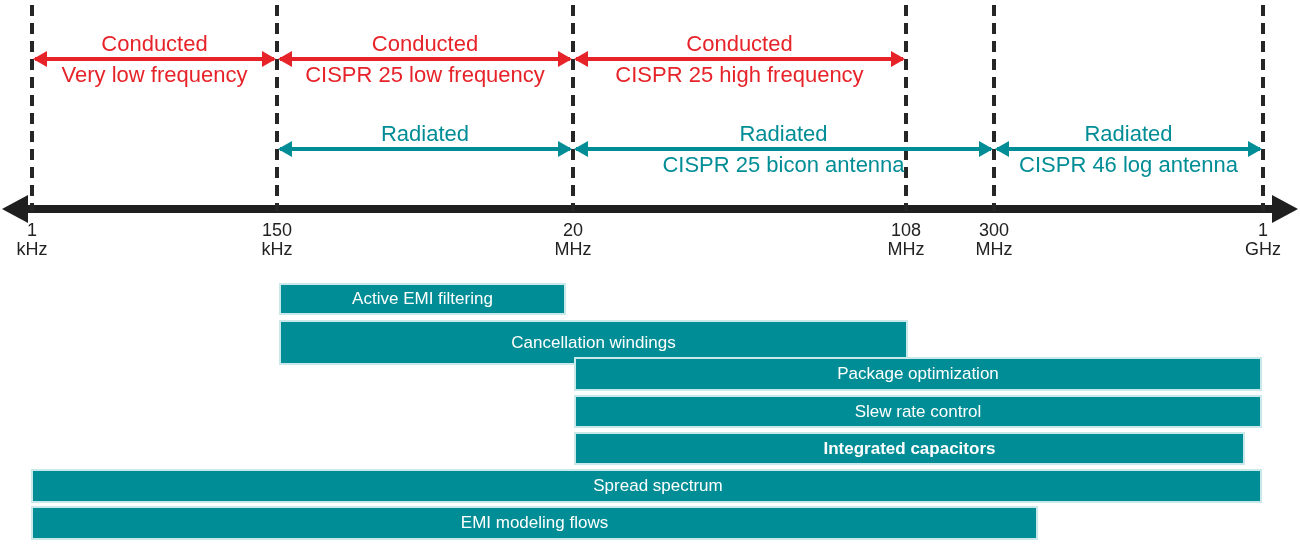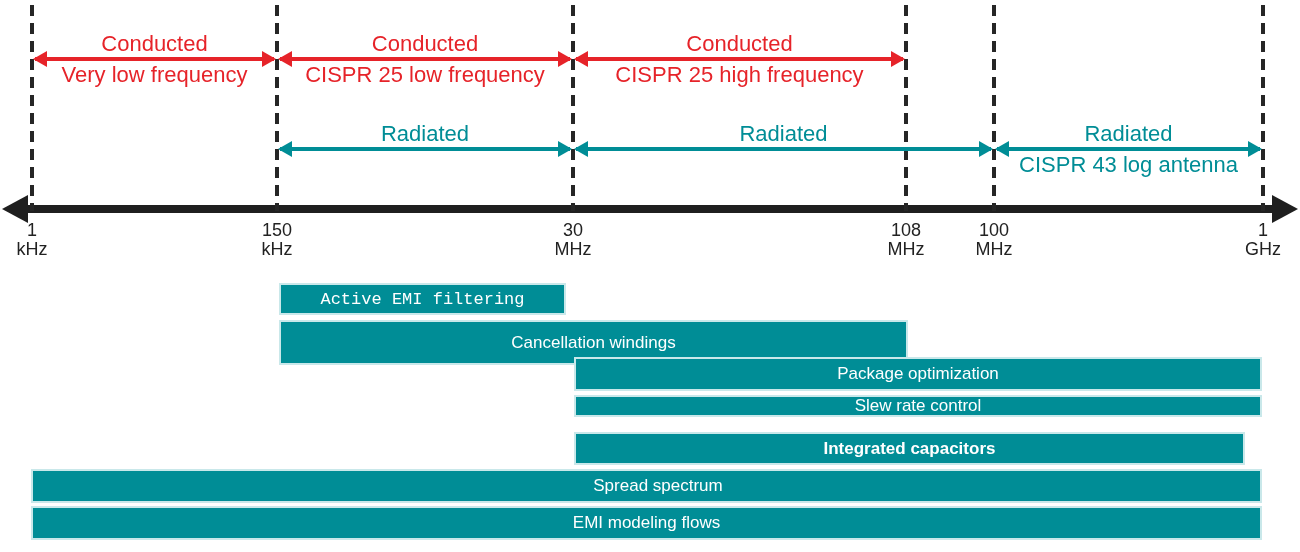--- a/index.html
+++ b/index.html
@@ -112,53 +112,54 @@
         <div class="ah ah-left"></div>
         <div class="ah ah-right"></div>
       </div>
     </div>
     <div class="range teal" style="left: 576px; width: 415px; top: 123px;">
       <div class="t">Radiated</div>
       <div class="line">
         <div class="ah ah-left"></div>
         <div class="ah ah-right"></div>
       </div>
+      <div class="t">CISPR 25 bicon antenna</div>
     </div>
     <div class="range teal" style="left: 997px; width: 263px; top: 123px;">
       <div class="t">Radiated</div>
       <div class="line">
         <div class="ah ah-left"></div>
         <div class="ah ah-right"></div>
       </div>
-      <div class="t">CISPR 43 log antenna</div>
+      <div class="t">CISPR 46 log antenna</div>
     </div>
     <div class="tick" style="left: -13px;">
       <div>1</div>
       <div>kHz</div>
     </div>
     <div class="tick" style="left: 232px;">
       <div>150</div>
       <div>kHz</div>
     </div>
     <div class="tick" style="left: 528px;">
-      <div>30</div>
+      <div>20</div>
       <div>MHz</div>
     </div>
     <div class="tick" style="left: 861px;">
       <div>108</div>
       <div>MHz</div>
     </div>
     <div class="tick" style="left: 949px;">
-      <div>100</div>
+      <div>300</div>
       <div>MHz</div>
     </div>
     <div class="tick" style="left: 1218px;">
       <div>1</div>
       <div>GHz</div>
     </div>
-    <div class="bar" style="left: 279px; width: 287px; top: 283px; height: 32px; font-family: Liberation Mono, monospace;">Active EMI filtering</div>
+    <div class="bar" style="left: 279px; width: 287px; top: 283px; height: 32px;">Active EMI filtering</div>
     <div class="bar" style="left: 279px; width: 629px; top: 320px; height: 45px;">Cancellation windings</div>
     <div class="bar" style="left: 574px; width: 688px; top: 357px; height: 34px; text-align: center;">Package optimization</div>
-    <div class="bar" style="left: 574px; width: 688px; top: 395px; height: 22px;">Slew rate control</div>
+    <div class="bar" style="left: 574px; width: 688px; top: 395px; height: 33px;">Slew rate control</div>
     <div class="bar" style="left: 574px; width: 671px; top: 432px; height: 33px; font-weight: bold;">Integrated capacitors</div>
     <div class="bar" style="left: 31px; width: 1231px; top: 469px; height: 34px; padding-left: 23px;">Spread spectrum</div>
-    <div class="bar" style="left: 31px; width: 1231px; top: 506px; height: 34px;">EMI modeling flows</div>
+    <div class="bar" style="left: 31px; width: 1007px; top: 506px; height: 34px;">EMI modeling flows</div>
   </div>
 
 </body></html>

